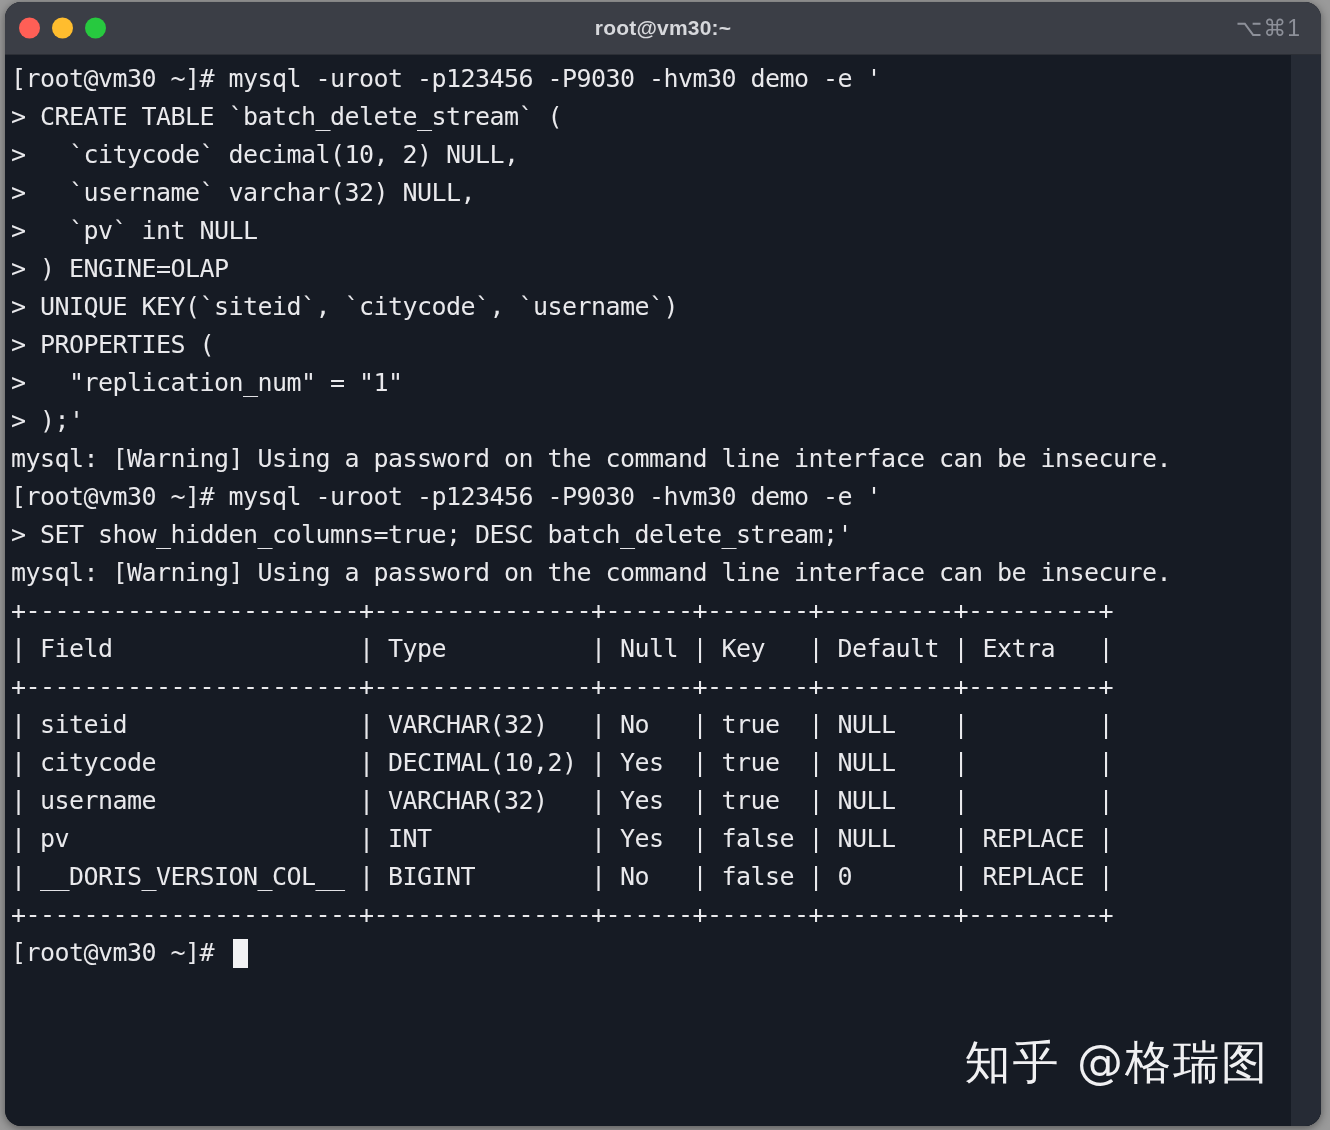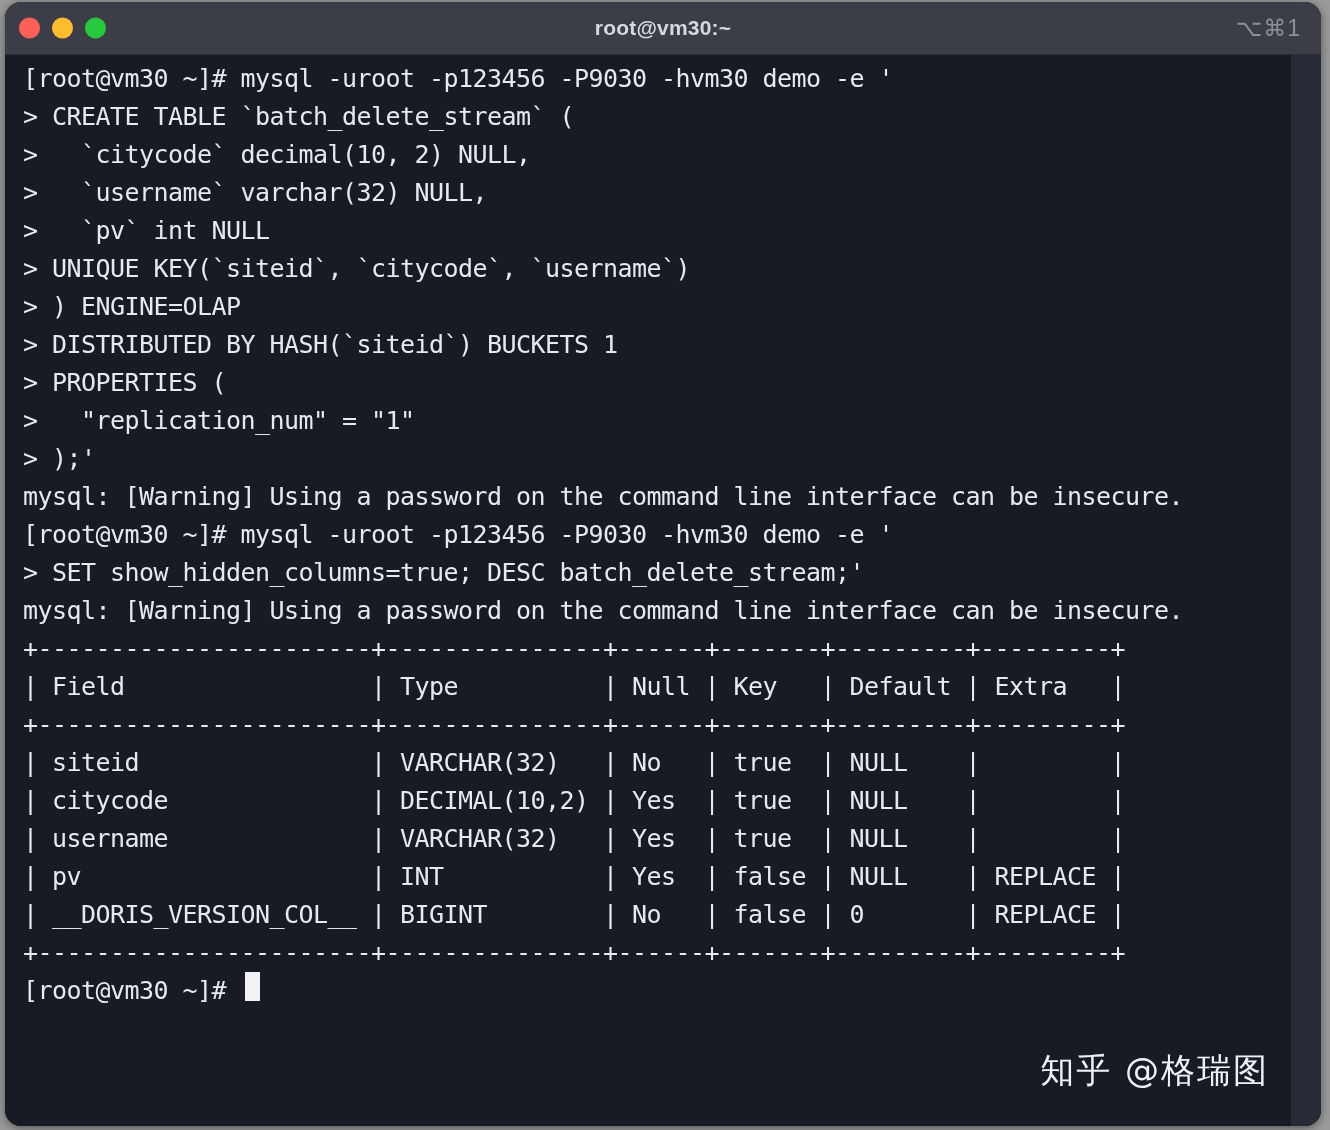--- a/index.html
+++ b/index.html
@@ -86,21 +86,21 @@
     position: relative;
     height: 1071px;
     background: #161b24;
   }
 
   .term {
     position: absolute;
     left: 0; top: 0;
     width: 1286px;
     height: 1071px;
-    padding: 5px 0 0 18px;
+    padding: 5px 0 0 6px;
     overflow: hidden;
   }
 
   .line {
     height: 38px;
     line-height: 38px;
     font-family: "DejaVu Sans Mono", monospace;
     font-size: 25px;
     color: #e9e9ec;
     white-space: pre;
@@ -109,37 +109,37 @@
 
   .scroll-gutter {
     position: absolute;
     right: 0; top: 0;
     width: 30px;
     height: 1071px;
     background: #262b35;
   }
 
   
-  .prompt-line { display: flex; align-items: flex-start; height: 38px; }
+  .prompt-line { display: flex; align-items: center; height: 38px; }
   .cursor-block {
     display: inline-block;
     width: 15px;
     height: 29px;
     background: #f2f2f4;
     margin-left: 4px;
     vertical-align: middle;
   }
 
   
   .watermark {
     position: absolute;
     right: 52px;
     bottom: 32px;
     font-family: "DejaVu Sans", sans-serif;
-    font-size: 34px;
+    font-size: 46px;
     color: #f0f0f2;
     letter-spacing: 2px;
     white-space: pre;
   }
 </style>
 </head>
 <body>
 
 <div id="app">
 
@@ -155,23 +155,22 @@
       <div class="shortcut">⌥⌘1</div>
     </div>
 
     <div class="term-wrap">
       <div class="term" id="term-output">
           <div class="line">[root@vm30 ~]# mysql -uroot -p123456 -P9030 -hvm30 demo -e '</div>
           <div class="line">&gt; CREATE TABLE `batch_delete_stream` (</div>
           <div class="line">&gt;   `citycode` decimal(10, 2) NULL,</div>
           <div class="line">&gt;   `username` varchar(32) NULL,</div>
           <div class="line">&gt;   `pv` int NULL</div>
+          <div class="line">&gt; ) ENGINE=OLAP</div>
           <div class="line">&gt; UNIQUE KEY(`siteid`, `citycode`, `username`)</div>
-          <div class="line">&gt; ) ENGINE=OLAP</div>
-          <div class="line">&gt; DISTRIBUTED BY HASH(`siteid`) BUCKETS 1</div>
           <div class="line">&gt; PROPERTIES (</div>
           <div class="line">&gt;   "replication_num" = "1"</div>
           <div class="line">&gt; );'</div>
           <div class="line">mysql: [Warning] Using a password on the command line interface can be insecure.</div>
           <div class="line">[root@vm30 ~]# mysql -uroot -p123456 -P9030 -hvm30 demo -e '</div>
           <div class="line">&gt; SET show_hidden_columns=true; DESC batch_delete_stream;'</div>
           <div class="line">mysql: [Warning] Using a password on the command line interface can be insecure.</div>
           <div class="line">+-----------------------+---------------+------+-------+---------+---------+</div>
           <div class="line">| Field                 | Type          | Null | Key   | Default | Extra   |</div>
           <div class="line">+-----------------------+---------------+------+-------+---------+---------+</div>

